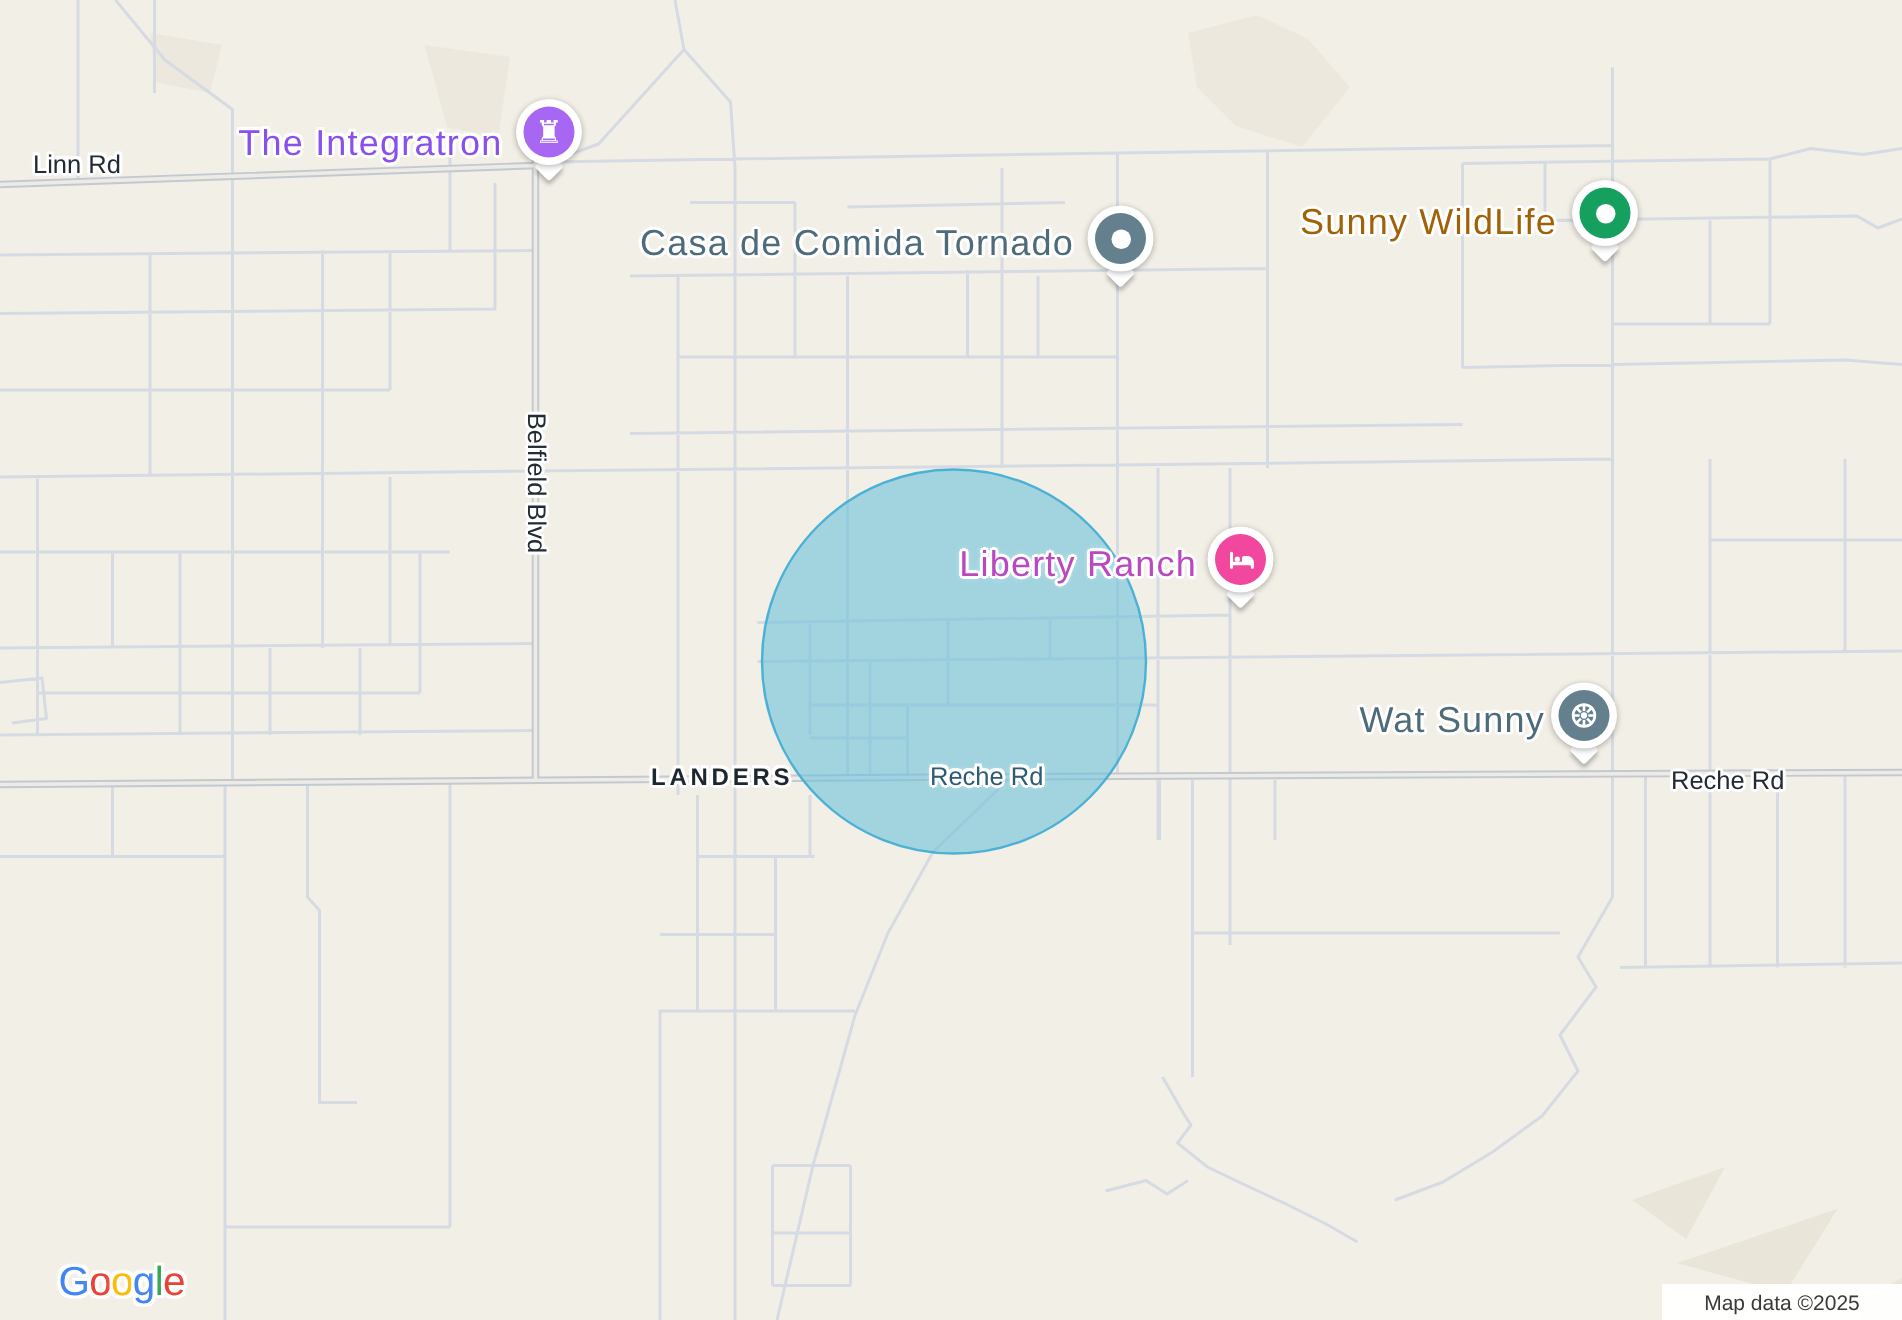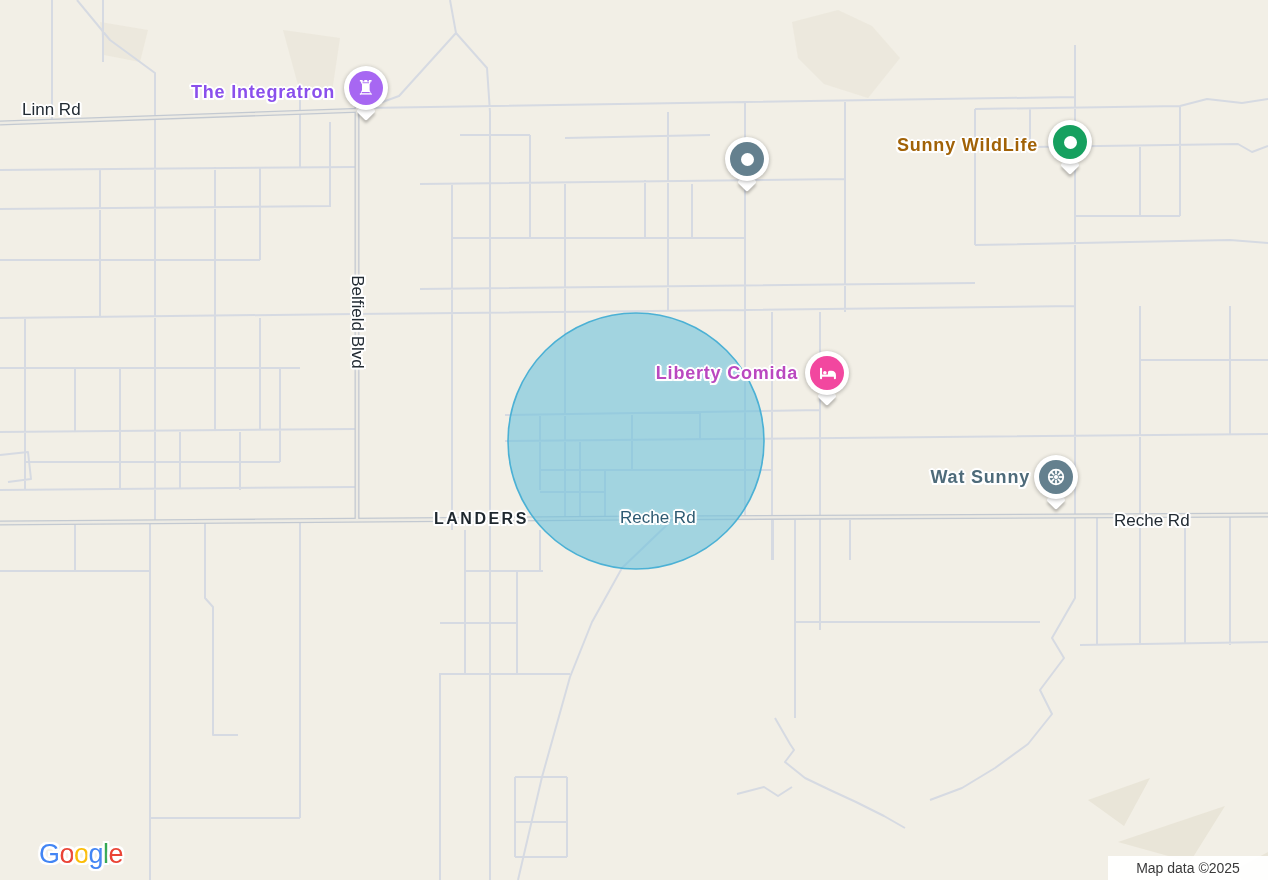--- a/index.html
+++ b/index.html
@@ -33,21 +33,21 @@
     font-size:16px;font-weight:600;letter-spacing:2.5px;color:#1e272e;white-space:nowrap;
   }
   .road-label.vertical{
     width:140px;text-align:center;
     transform:rotate(90deg);transform-origin:center;
   }
 
   
   .poi-label{
     position:absolute;z-index:5;
-    font-size:18px;font-weight:700;letter-spacing:0.8px;white-space:nowrap;
+    font-size:24px;font-weight:400;letter-spacing:0.8px;white-space:nowrap;
     cursor:pointer;
   }
 
   
   .pin{position:absolute;width:44px;height:58px;z-index:6;cursor:pointer;}
   .pin .tail{
     position:absolute;left:15px;top:38px;width:14px;height:14px;
     background:#fff;border-radius:2px;transform:rotate(45deg);
     box-shadow:2px 2px 3px rgba(0,0,0,.25);
   }
@@ -147,24 +147,25 @@
   <div class="road-label halo vertical" style="left:287px;top:312px;">Belfield Blvd</div>
 
   <div class="locality-label halo" style="left:434px;top:510px;">LANDERS</div>
 
   <div class="road-label halo teal" style="left:620px;top:508px;">Reche Rd</div>
 
   <div class="road-label halo" style="left:1114px;top:511px;">Reche Rd</div>
 
   <div class="poi-label halo" style="right:933px;top:82px;color:#8a50ec;">The Integratron</div>
 
+  <div class="poi-label halo" style="right:552px;top:149px;color:#4e6b7a;">Casa de Comida Tornado</div>
 
   <div class="poi-label halo" style="right:230px;top:135px;color:#a16207;">Sunny WildLife</div>
 
-  <div class="poi-label halo" style="right:470px;top:363px;color:#ba48c0;">Liberty Comida</div>
+  <div class="poi-label halo" style="right:470px;top:363px;color:#ba48c0;">Liberty Ranch</div>
 
   <div class="poi-label halo" style="right:238px;top:467px;color:#4e6b7a;">Wat Sunny</div>
 
   <div class="pin" style="left:344px;top:66px;">
     <div class="tail"></div>
     <div class="outer"></div>
     <div class="inner" style="background:#a767f2;">
       <span class="glyph">♜</span>
     </div>
   </div>

